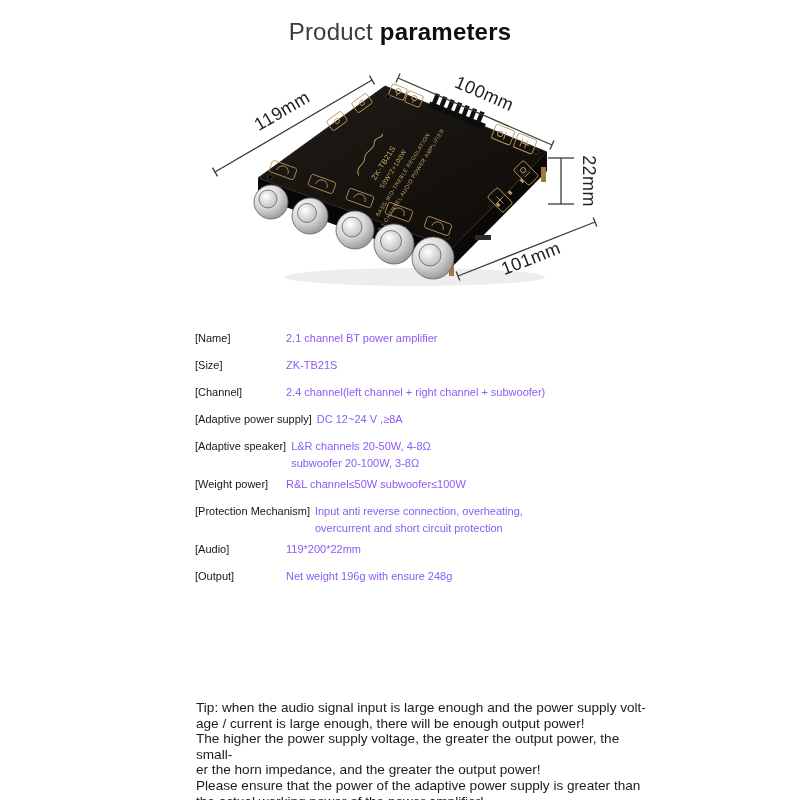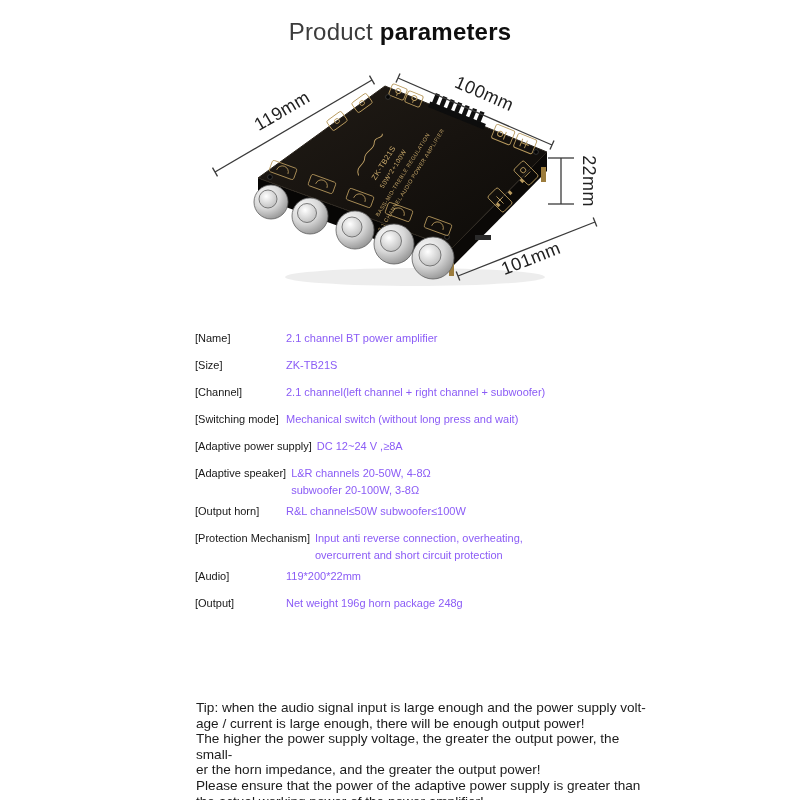--- a/index.html
+++ b/index.html
@@ -226,51 +226,47 @@
   <div class="spec-row">
     <span class="spec-label">[Name]</span>
     <span class="spec-value">2.1 channel BT power amplifier</span>
   </div>
   <div class="spec-row">
     <span class="spec-label">[Size]</span>
     <span class="spec-value">ZK-TB21S</span>
   </div>
   <div class="spec-row">
     <span class="spec-label">[Channel]</span>
-    <span class="spec-value">2.1 channel(left channel + right channel + subwoofer)</span>
-  </div>
-  <div class="spec-row">
-    <span class="spec-label">[Switching mode]</span>
-    <span class="spec-value">Mechanical switch (without long press and wait)</span>
+    <span class="spec-value">2.4 channel(left channel + right channel + subwoofer)</span>
   </div>
   <div class="spec-row">
     <span class="spec-label">[Adaptive power supply]</span>
     <span class="spec-value">DC 12~24 V ,≥8A</span>
   </div>
   <div class="spec-row dbl">
     <span class="spec-label">[Adaptive speaker]</span>
     <span class="spec-value">L&amp;R channels 20-50W,  4-8Ω
 subwoofer 20-100W,  3-8Ω</span>
   </div>
   <div class="spec-row">
-    <span class="spec-label">[Output horn]</span>
+    <span class="spec-label">[Weight power]</span>
     <span class="spec-value">R&amp;L channel≤50W  subwoofer≤100W</span>
   </div>
   <div class="spec-row dbl">
     <span class="spec-label">[Protection Mechanism]</span>
     <span class="spec-value">Input anti reverse connection, overheating,
 overcurrent and short circuit protection</span>
   </div>
   <div class="spec-row">
     <span class="spec-label">[Audio]</span>
     <span class="spec-value">119*200*22mm</span>
   </div>
   <div class="spec-row">
     <span class="spec-label">[Output]</span>
-    <span class="spec-value">Net weight 196g  horn package 248g</span>
+    <span class="spec-value">Net weight 196g  with ensure 248g</span>
   </div>
 </div>
 
 <div class="tip">Tip: when the audio signal input is large enough and the power supply volt-
 age / current is large enough, there will be enough output power!
 The higher the power supply voltage, the greater the output power, the small-
 er the horn impedance, and the greater the output power!
 Please ensure that the power of the adaptive power supply is greater than
 the actual working power of the power amplifier!</div>
 

